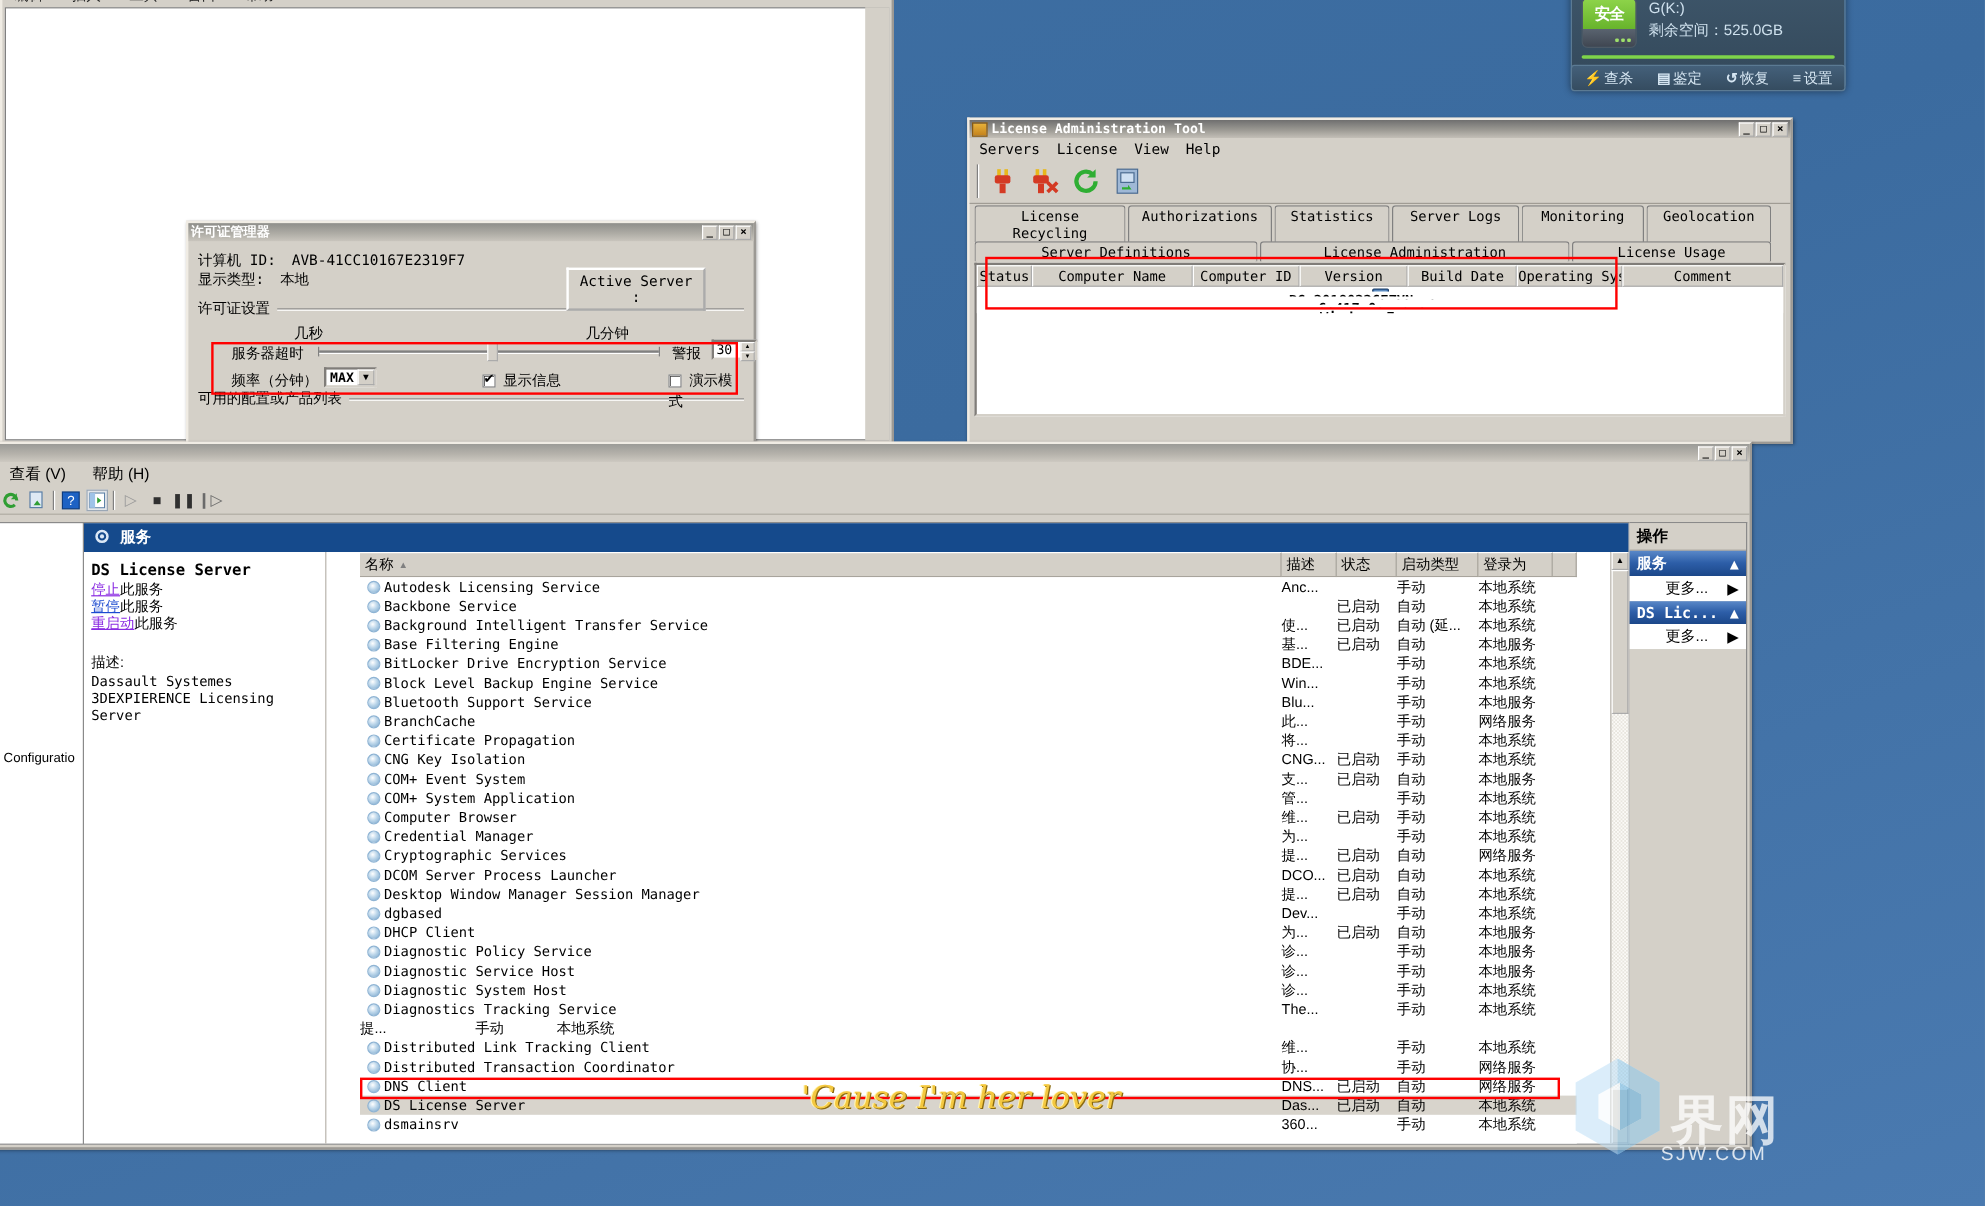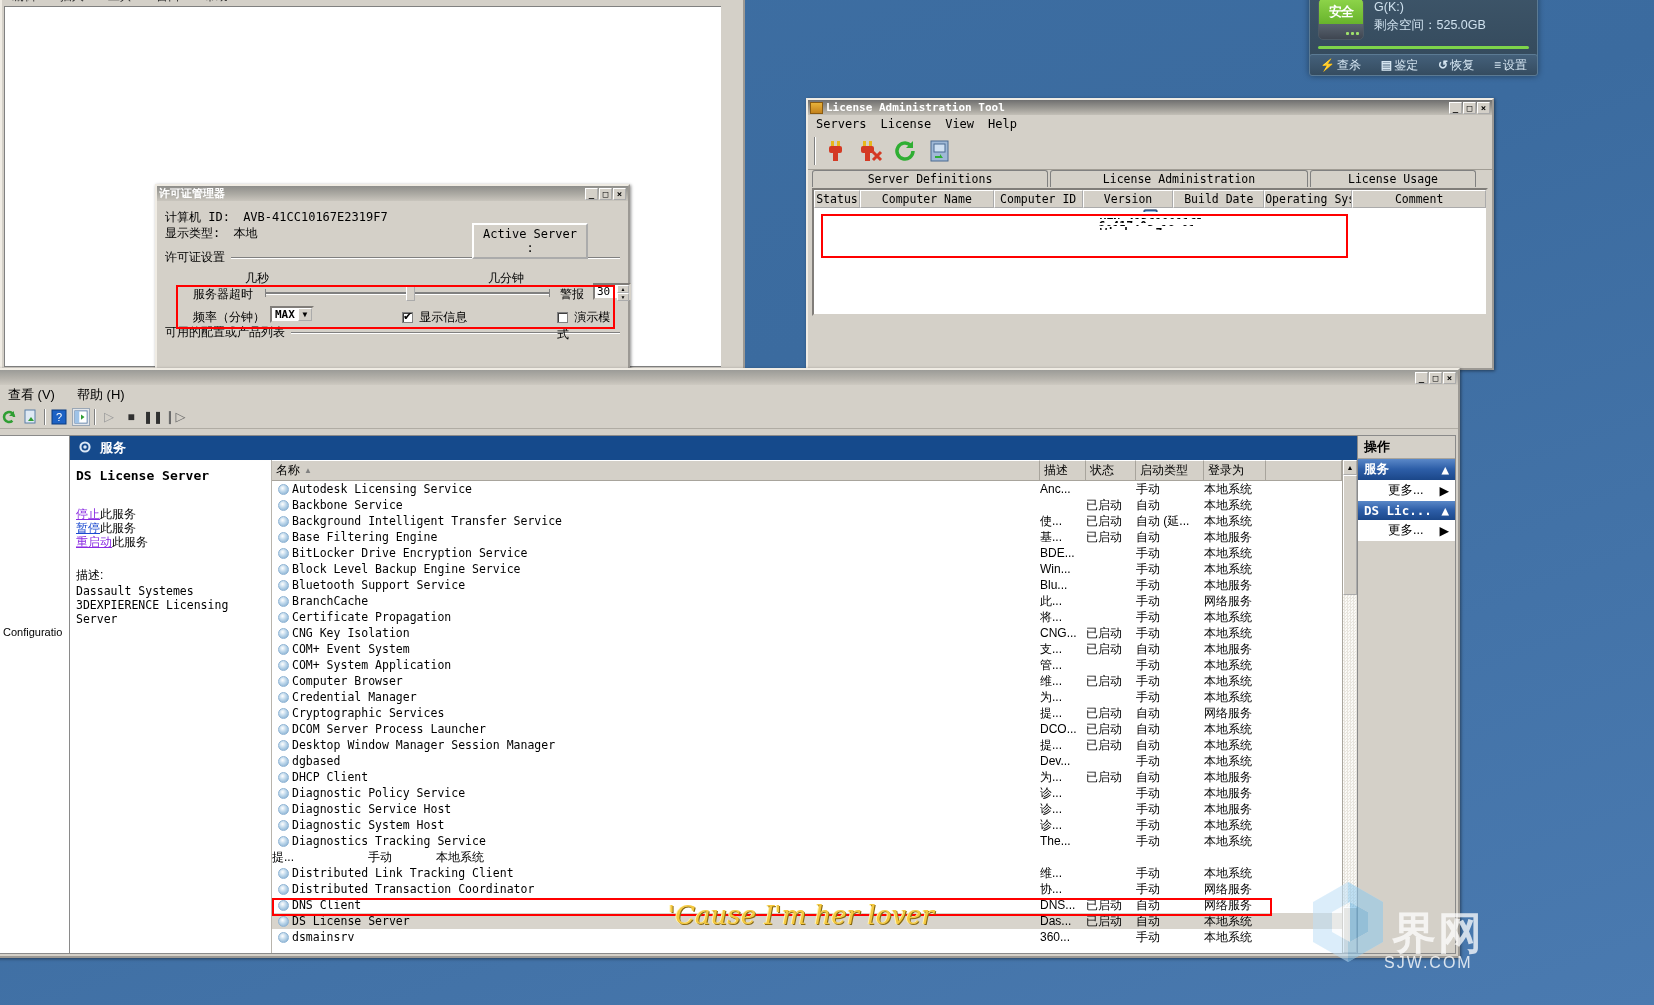--- a/index.html
+++ b/index.html
@@ -391,20 +391,28 @@
     <span class="tbtn">
       <svg width="26" height="26" viewBox="0 0 26 26">
         <rect x="4" y="3" width="17" height="20" fill="#9fb8d6" stroke="#4b6b91"></rect>
         <rect x="7" y="6" width="11" height="8" fill="#cfe0f2" stroke="#4b6b91"></rect>
         <path d="M8 20 h8 l-3-4 v2 h-5z" fill="#2fae33"></path>
       </svg>
     </span>
   </div>
 
   <div style="padding:1px 4px 0 4px;">
+    <div class="tabrow">
+      <div class="tab" style="width:126px;">License Recycling</div>
+      <div class="tab" style="width:120px;">Authorizations</div>
+      <div class="tab" style="width:96px;">Statistics</div>
+      <div class="tab" style="width:106px;">Server Logs</div>
+      <div class="tab" style="width:102px;">Monitoring</div>
+      <div class="tab" style="width:104px;">Geolocation</div>
+    </div>
     <div class="tabrow" style="margin-top:-1px;">
       <div class="tab active" style="width:236px;">Server Definitions</div>
       <div class="tab" style="width:258px;">License Administration</div>
       <div class="tab" style="width:166px;">License Usage</div>
     </div>
   </div>
 
   <div style="position:relative;margin:1px 4px 0 4px;border:2px inset #d4d0c8;background:#fff;height:128px;">
     <div class="gridhdr">
       <div style="width:52px">Status</div>
@@ -494,25 +502,25 @@
       <div class="pane-hdr-blue">
         <span>
           <svg width="14" height="14" viewBox="0 0 16 16">
               <circle cx="8" cy="8" r="5.2" fill="none" stroke="#dbe8f6" stroke-width="2.4"></circle>
               <circle cx="8" cy="8" r="2" fill="#dbe8f6"></circle>
             </svg>
         </span>
         <span>服务</span>
       </div>
 
-      <div style="flex:1;display:flex;min-height:0;">
+      <div style="flex:1;display:flex;min-height:0;gap:28px;">
 
         <div style="width:202px;border-right:1px solid #b8b4ac;padding:8px 6px 0 6px;">
           <div style="font-family:'DejaVu Sans Mono',monospace;font-size:13px;font-weight:bold;">DS License Server</div>
-          <div style="margin-top:24px;font-size:12px;line-height:14px;">
+          <div style="margin-top:1px;font-size:12px;line-height:14px;">
             <div>
               <span class="link">停止</span><span>此服务</span>
             </div>
             <div>
               <span class="link blue">暂停</span><span>此服务</span>
             </div>
             <div>
               <span class="link">重启动</span><span>此服务</span>
             </div>
           </div>

